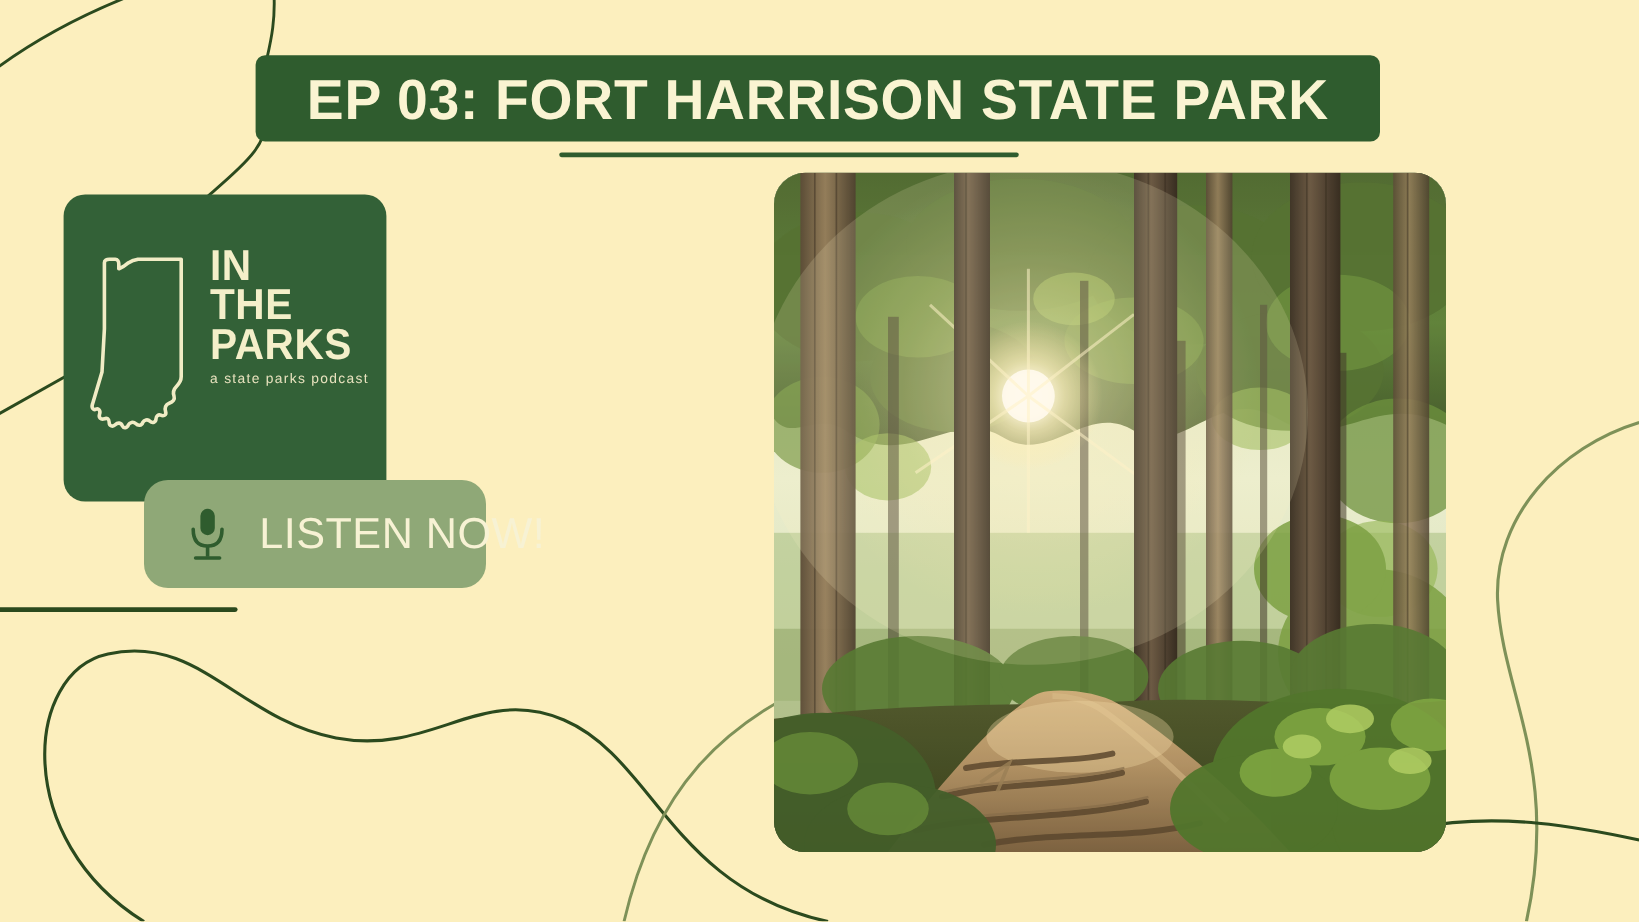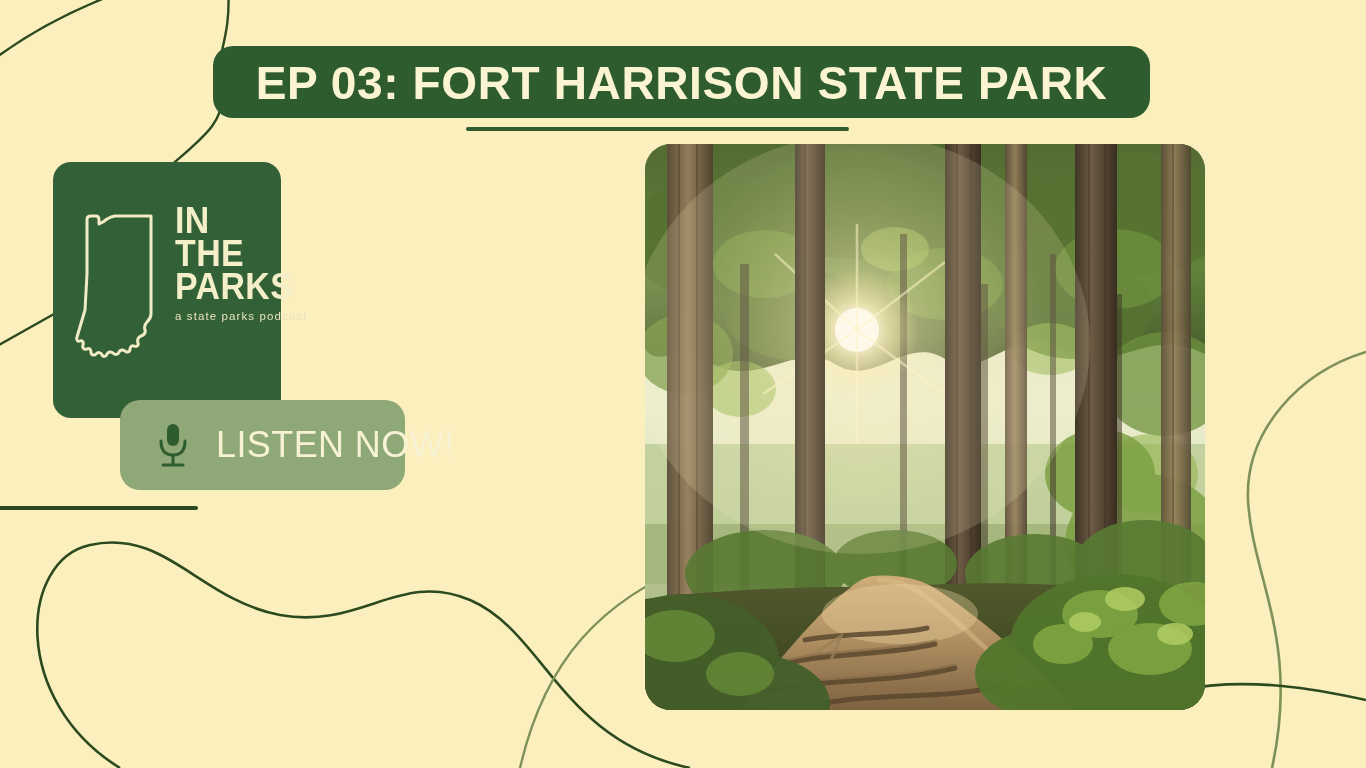--- a/index.html
+++ b/index.html
@@ -34,21 +34,21 @@
   }
 
   
   .title-banner {
     position: absolute;
     left: 213px;
     top: 46px;
     width: 937px;
     height: 72px;
     background: #2F5C2E;
-    border-radius: 20px;
+    border-radius: 8px;
     display: flex;
     align-items: center;
     justify-content: center;
   }
   .title-banner .title-text {
     color: #FAF4D2;
     font-family: "Liberation Sans", sans-serif;
     font-size: 47px;
     font-weight: bold;
     letter-spacing: 0.6px;
@@ -77,21 +77,21 @@
     height: 4px;
     background: #2B4A1E;
     border-radius: 2px;
   }
 
   
   .logo-card {
     position: absolute;
     left: 53px;
     top: 162px;
-    width: 228px;
+    width: 269px;
     height: 256px;
     background: #336137;
     border-radius: 18px;
   }
 
   .logo-inner {
     position: absolute;
     left: 20px;
     top: 38px;
     width: 236px;

